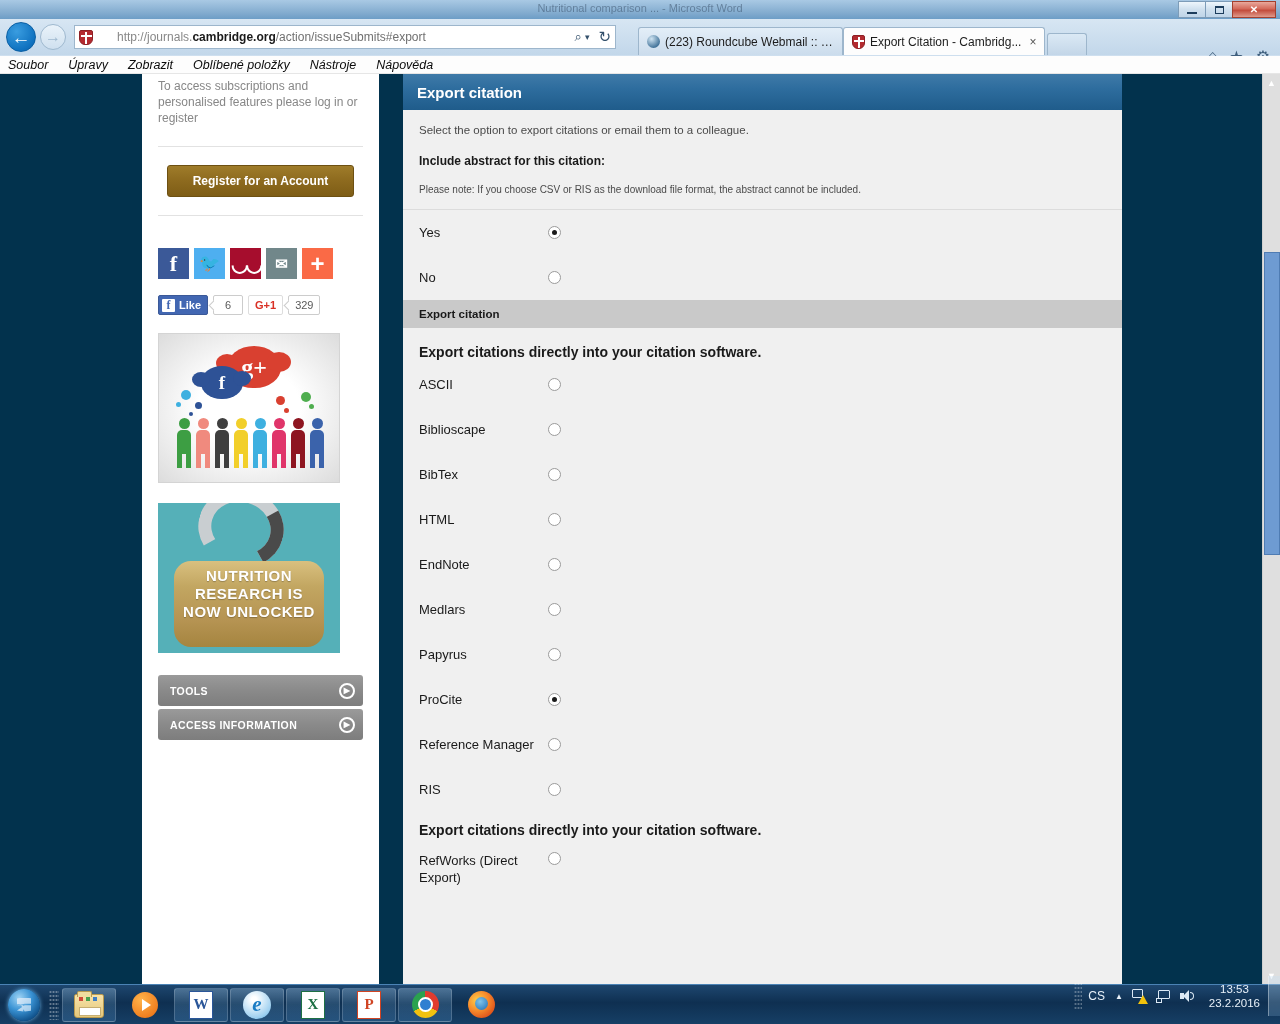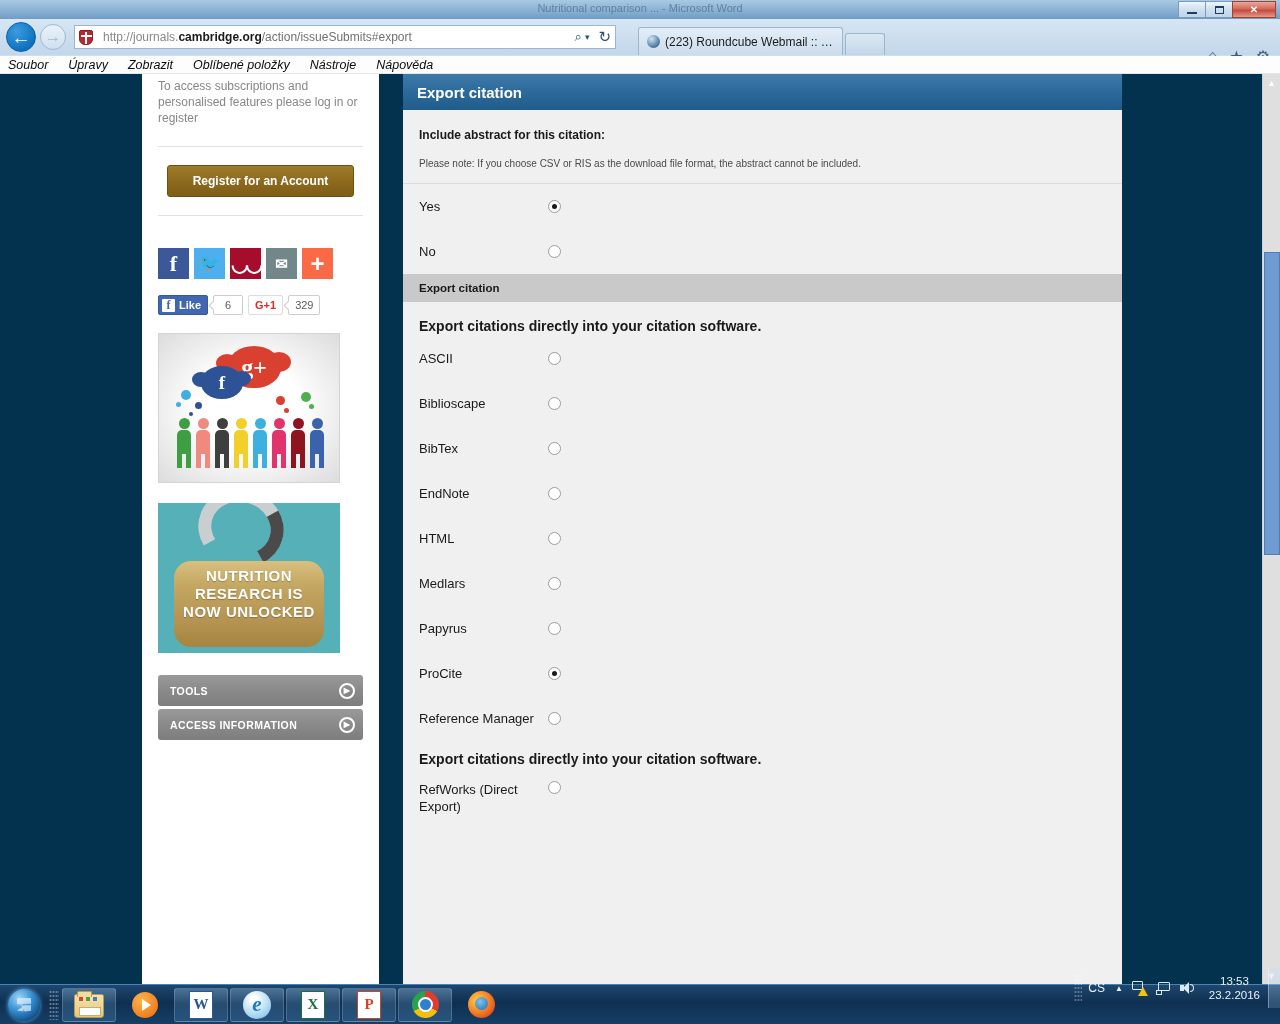--- a/index.html
+++ b/index.html
@@ -109,21 +109,21 @@
   }
   .crest:before {
     content:""; position:absolute; left:50%; top:1px;
     width:2px; height:12px; background:#fff; transform:translateX(-50%);
   }
   .crest:after {
     content:""; position:absolute; top:4px; left:1px;
     width:11px; height:2px; background:#fff;
   }
   #url-text {
-    font-size:12px; color:#707070; margin-left:10px;
+    font-size:12px; color:#707070; margin-left:24px;
     white-space:nowrap; overflow:hidden;
   }
   #url-text b { color:#1a1a1a; font-weight:bold; }
   #url-text .scheme { color:#888; }
   #addr-actions {
     position:absolute; right:4px; top:0; height:22px;
     display:flex; align-items:center; gap:9px;
     color:#33506b; font-size:13px;
   }
   .addr-ico { cursor:pointer; }
@@ -536,21 +536,21 @@
   .ico-ff {
     width:27px;height:27px;border-radius:50%;
     background: radial-gradient(circle at 35% 35%, #ffd04a 0%, #f5862a 45%, #e0561c 75%, #a8381d 100%);
     position:relative;
   }
   .ico-ff:after{content:"";position:absolute;left:7px;top:6px;width:13px;height:13px;border-radius:50%;
     background: radial-gradient(circle at 40% 35%, #7fc4ea, #2f7ec0 80%);}
 
   
   #tray {
-    position:absolute; right:0; bottom:16px;
+    position:absolute; right:0; bottom:8px;
     height:40px; display:flex; align-items:center;
     color:#e8f1f9; font-size:11px;
   }
   #tray .grip2 {
     width:8px; height:28px;
     background-image: radial-gradient(circle, rgba(255,255,255,.30) 1px, transparent 1.2px);
     background-size:3px 4px;
     margin-right:6px;
   }
   #tray .kbd { font-size:12px; margin-right:10px; }
@@ -622,20 +622,27 @@
         <span>⚙</span>
       </div>
     </div>
 
     <div id="tab-strip">
       <div class="tab">
         <span class="tab-ico">
             <span class="rc-ico"></span>
           </span>
         <span class="tab-label">(223) Roundcube Webmail :: Př...</span>
+      </div>
+      <div class="tab active">
+        <span class="tab-ico">
+            <span class="crest" style="width:13px;height:14px;"></span>
+          </span>
+        <span class="tab-label">Export Citation - Cambridg...</span>
+        <span class="tab-close">×</span>
       </div>
       <div class="tab-newtab"></div>
     </div>
 
     <div id="menu-bar">
       <span class="mi">Soubor</span>
       <span class="mi">Úpravy</span>
       <span class="mi">Zobrazit</span>
       <span class="mi">Oblíbené položky</span>
       <span class="mi">Nástroje</span>
@@ -790,20 +797,21 @@
             </div>
           </div>
         </div>
 
         <div id="main">
 
           <div id="main-header">
             <span>Export citation</span>
           </div>
 
+          <div id="main-intro">Select the option to export citations or email them to a colleague.</div>
           <div id="main-strong">Include abstract for this citation:</div>
           <div id="main-note">Please note: If you choose CSV or RIS as the download file format, the abstract cannot be included.</div>
 
           <div class="sep-line"></div>
 
           <div class="opt-row">
             <span class="opt-label">Yes</span>
             <span class="radio checked"></span>
           </div>
 
@@ -824,41 +832,45 @@
           </div>
           <div class="opt-row">
             <span class="opt-label">Biblioscape</span>
             <span class="radio"></span>
           </div>
           <div class="opt-row">
             <span class="opt-label">BibTex</span>
             <span class="radio"></span>
           </div>
           <div class="opt-row">
+            <span class="opt-label">HTML</span>
+            <span class="radio"></span>
+          </div>
+          <div class="opt-row">
             <span class="opt-label">EndNote</span>
-            <span class="radio"></span>
-          </div>
-          <div class="opt-row">
-            <span class="opt-label">HTML</span>
             <span class="radio"></span>
           </div>
           <div class="opt-row">
             <span class="opt-label">Medlars</span>
             <span class="radio"></span>
           </div>
           <div class="opt-row">
             <span class="opt-label">Papyrus</span>
             <span class="radio"></span>
           </div>
           <div class="opt-row">
             <span class="opt-label">ProCite</span>
             <span class="radio checked"></span>
           </div>
           <div class="opt-row">
             <span class="opt-label">Reference Manager</span>
+            <span class="radio"></span>
+          </div>
+          <div class="opt-row">
+            <span class="opt-label">RIS</span>
             <span class="radio"></span>
           </div>
 
           <div class="sect-title" style="padding-top:10px;">Export citations directly into your citation software.</div>
 
           <div class="opt-row tall" style="align-items:flex-start;padding-top:12px;">
             <span class="opt-label two-line">RefWorks (Direct Export)</span>
             <span class="radio"></span>
           </div>
 

